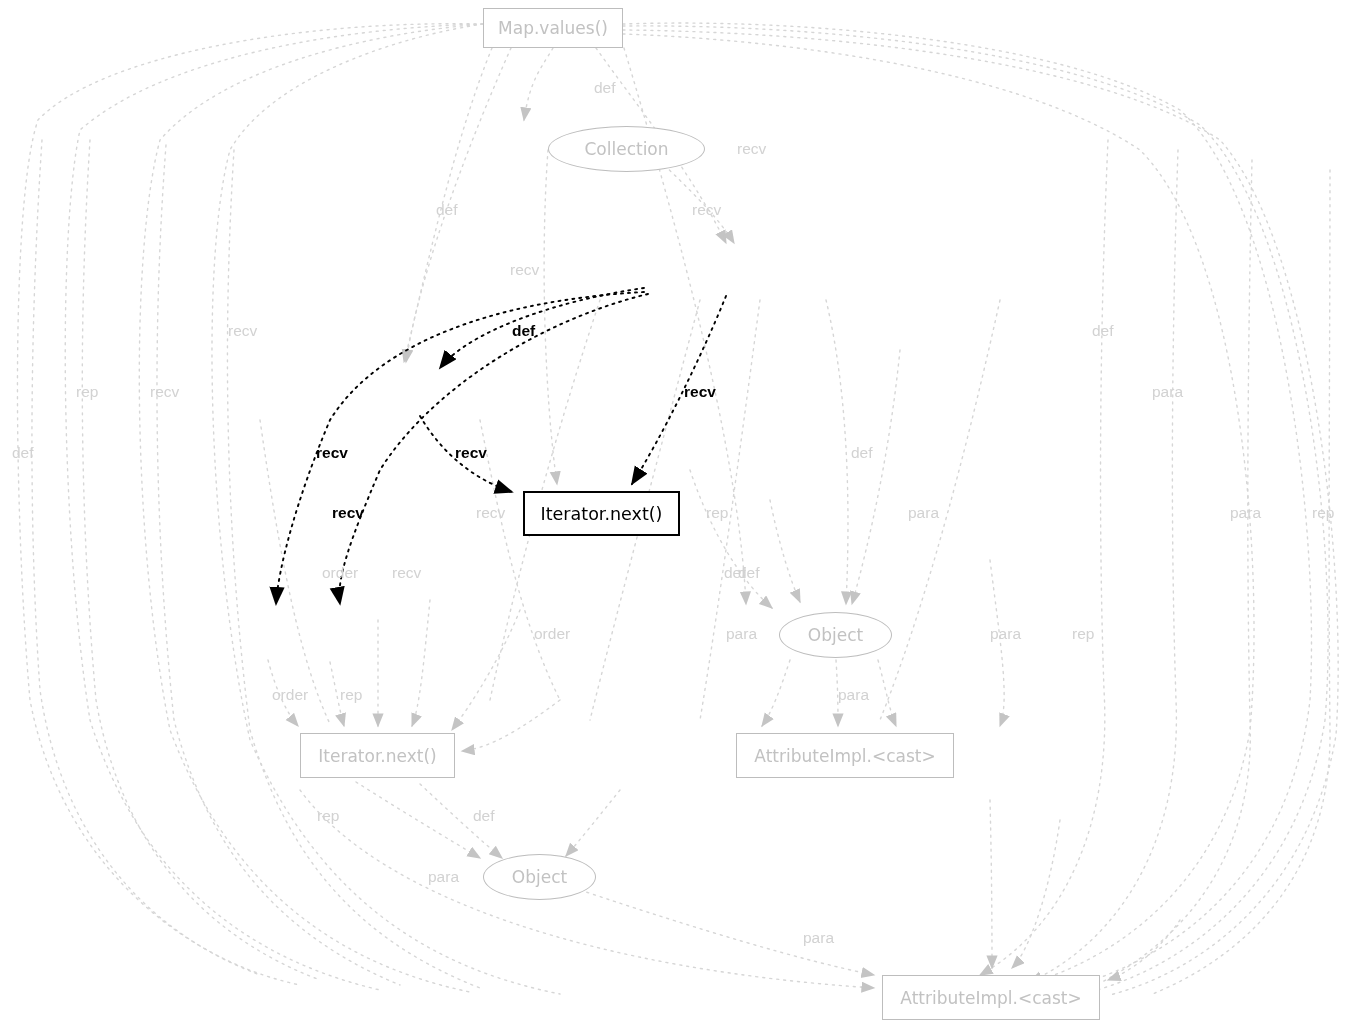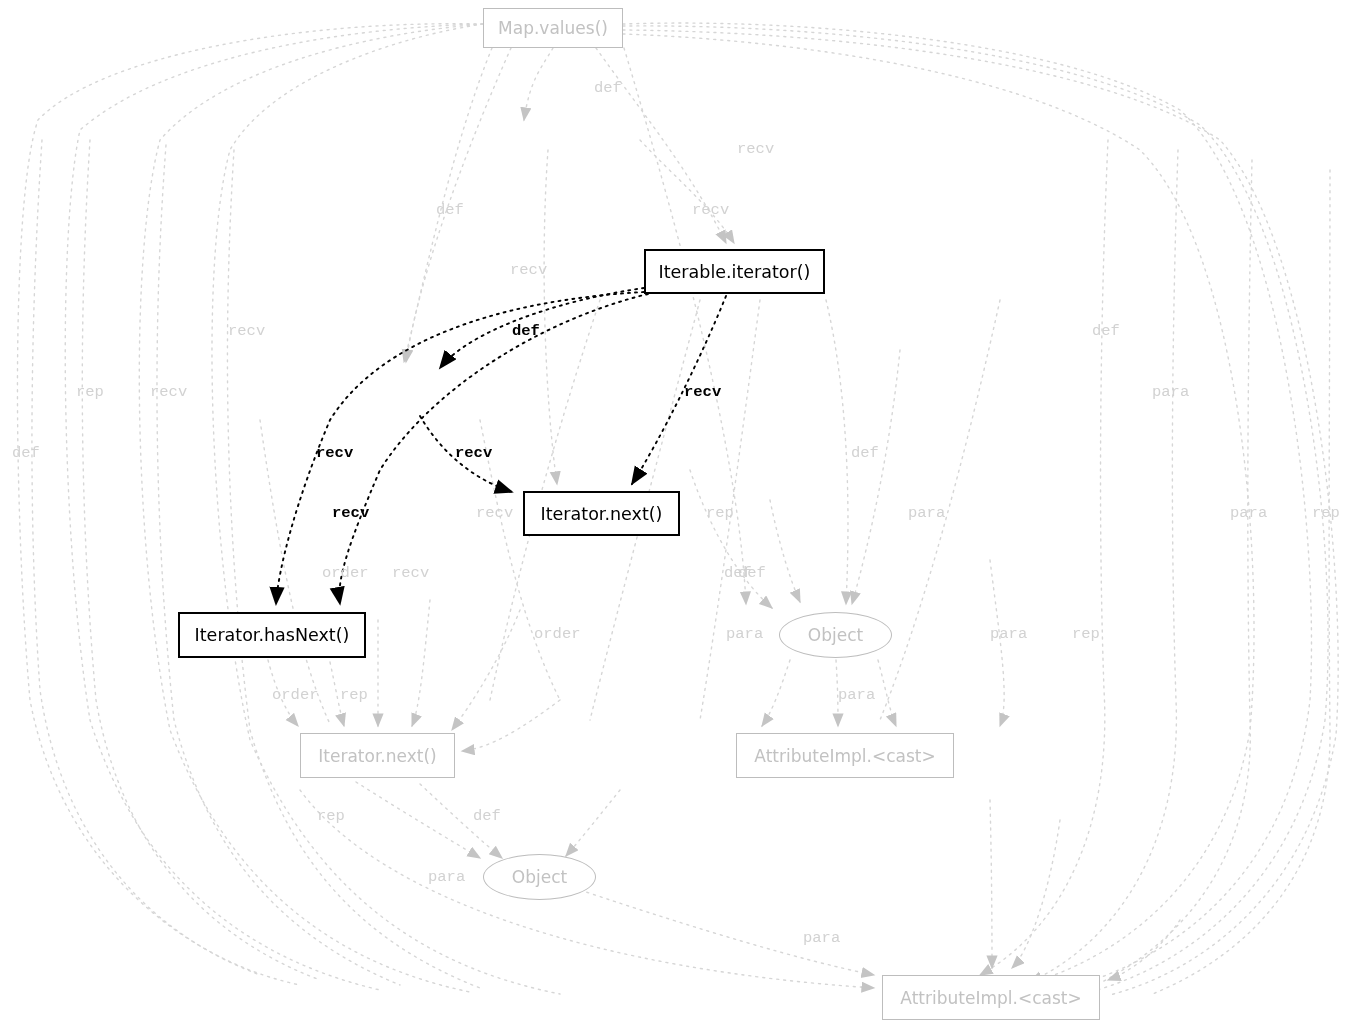--- a/index.html
+++ b/index.html
@@ -58,21 +58,21 @@
     font-size: 17px;
   }
   .node.ellipse.hl {
     border: 2px solid #000000;
     color: #000000;
     font-size: 17.5px;
   }
   .edge-label {
     position: absolute;
     white-space: nowrap;
-    font-family: Liberation Mono, monospace;
+    font-family: Liberation Sans, sans-serif;
     font-size: 15.5px;
     color: #d2d2d2;
     transform: translate(0, -50%);
   }
   .edge-label.hl {
     color: #000000;
     font-size: 15.5px;
     font-weight: bold;
   }
 </style>
@@ -160,23 +160,22 @@
       <path d="M644,288 C560,300 470,330 440,368" marker-end="url(#ah-h)"></path>
       <path d="M644,292 C500,300 380,340 330,420 C296,500 278,570 276,604" marker-end="url(#ah-h)"></path>
       <path d="M648,294 C540,320 430,390 380,470 C350,540 336,580 340,604" marker-end="url(#ah-h)"></path>
       <path d="M726,296 C700,360 660,440 632,484" marker-end="url(#ah-h)"></path>
       <path d="M420,416 C440,450 470,478 512,492" marker-end="url(#ah-h)"></path>
     </g>
   </svg>
 
   <div id="node-layer">
       <div class="node box" style="left: 483px; top: 8px; width: 140px; height: 40px;">Map.values()</div>
-      <div class="node box hl" style="left: 644px; top: 249px; width: 181px; height: 45px;">Iterable.iterator()</div>
+      <div class="node ellipse" style="left: 548px; top: 126px; width: 157px; height: 46px;">Collection</div>
       <div class="node box hl" style="left: 523px; top: 491px; width: 157px; height: 45px;">Iterator.next()</div>
-      <div class="node box hl" style="left: 178px; top: 612px; width: 188px; height: 46px;">Iterator.hasNext()</div>
       <div class="node ellipse" style="left: 779px; top: 612px; width: 113px; height: 46px;">Object</div>
       <div class="node box" style="left: 300px; top: 733px; width: 155px; height: 45px;">Iterator.next()</div>
       <div class="node box" style="left: 736px; top: 733px; width: 218px; height: 45px;">AttributeImpl.&lt;cast&gt;</div>
       <div class="node ellipse" style="left: 483px; top: 854px; width: 113px; height: 46px;">Object</div>
       <div class="node box" style="left: 882px; top: 975px; width: 218px; height: 45px;">AttributeImpl.&lt;cast&gt;</div>
     </div>
   <div id="label-layer">
       <div class="edge-label" style="left: 594px; top: 88px;">def</div>
       <div class="edge-label" style="left: 737px; top: 149px;">recv</div>
       <div class="edge-label" style="left: 692px; top: 210px;">recv</div>

